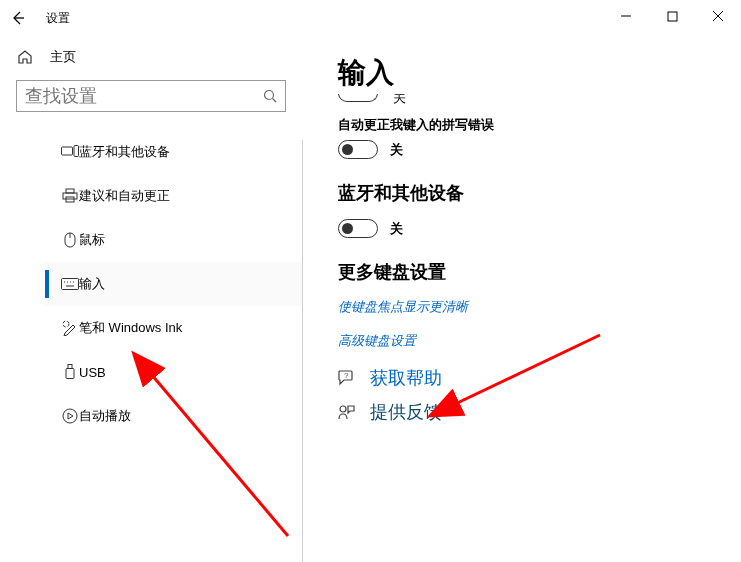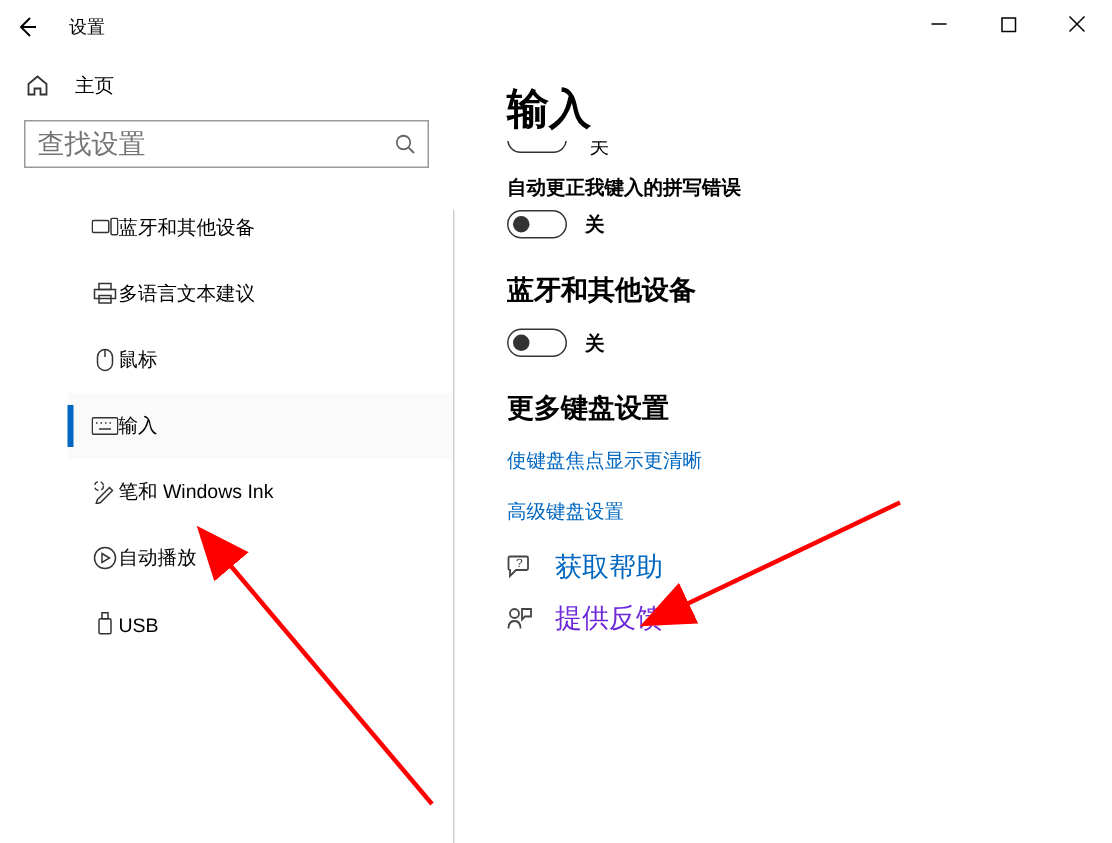--- a/index.html
+++ b/index.html
@@ -110,20 +110,21 @@
     width:11px; height:11px; border-radius:50%; background:#333;
     position:absolute; left:3px; top:3px;
   }
   .toggle-state { font-size:13px; }
   .section-h {
     font-size:18px; font-weight:600; margin: 8px 0 14px 0;
   }
   .link {
     color:#0067c0; font-size:13px; display:block; margin-bottom:16px;
     text-decoration:none;
+    font-style:italic;
   }
   .help-row {
     display:flex; align-items:center; gap:14px; margin-top:6px; margin-bottom:10px;
   }
   .help-row .text { color:#0067c0; font-size:18px; }
   .feedback-row .text { color:#666; }
   svg { display:block; }
 
   
   .arrow { position:absolute; pointer-events:none; }
@@ -196,21 +197,21 @@
         <span>蓝牙和其他设备</span>
       </div>
       <div class="nav-item">
         <span class="nav-icon">
           <svg width="16" height="16" viewBox="0 0 16 16">
               <rect x="4" y="1" width="8" height="4" fill="none" stroke="#333" stroke-width="1"></rect>
               <rect x="1" y="5" width="14" height="6" fill="none" stroke="#333" stroke-width="1"></rect>
               <rect x="4" y="9" width="8" height="5" fill="none" stroke="#333" stroke-width="1"></rect>
             </svg>
         </span>
-        <span>多语言文本建议</span>
+        <span>建议和自动更正</span>
       </div>
       <div class="nav-item">
         <span class="nav-icon">
           <svg width="12" height="16" viewBox="0 0 12 16">
               <rect x="1" y="1" width="10" height="14" rx="5" fill="none" stroke="#333" stroke-width="1"></rect>
               <line x1="6" y1="1" x2="6" y2="6" stroke="#333" stroke-width="1"></line>
             </svg>
         </span>
         <span>鼠标</span>
       </div>
@@ -231,35 +232,35 @@
         <span class="nav-icon">
           <svg width="16" height="16" viewBox="0 0 16 16">
               <path d="M3 13 L11 5 L13 7 L5 15 L2 16 Z" fill="none" stroke="#333" stroke-width="1"></path>
               <circle cx="4" cy="4" r="3" fill="none" stroke="#333" stroke-width="1" stroke-dasharray="3,2"></circle>
             </svg>
         </span>
         <span>笔和 Windows Ink</span>
       </div>
       <div class="nav-item">
         <span class="nav-icon">
+          <svg width="10" height="16" viewBox="0 0 10 16">
+              <rect x="3" y="0.5" width="4" height="4" fill="none" stroke="#333" stroke-width="1"></rect>
+              <rect x="1" y="4.5" width="8" height="10" rx="1" fill="none" stroke="#333" stroke-width="1"></rect>
+            </svg>
+        </span>
+        <span>USB</span>
+      </div>
+      <div class="nav-item">
+        <span class="nav-icon">
           <svg width="16" height="16" viewBox="0 0 16 16">
               <circle cx="8" cy="8" r="7" fill="none" stroke="#333" stroke-width="1"></circle>
               <path d="M6 5 L11 8 L6 11 Z" fill="none" stroke="#333" stroke-width="1"></path>
             </svg>
         </span>
         <span>自动播放</span>
-      </div>
-      <div class="nav-item">
-        <span class="nav-icon">
-          <svg width="10" height="16" viewBox="0 0 10 16">
-              <rect x="3" y="0.5" width="4" height="4" fill="none" stroke="#333" stroke-width="1"></rect>
-              <rect x="1" y="4.5" width="8" height="10" rx="1" fill="none" stroke="#333" stroke-width="1"></rect>
-            </svg>
-        </span>
-        <span>USB</span>
       </div>
     </div>
   </div>
 
   <div class="divider"></div>
 
   <div class="content">
     <div class="page-title">输入</div>
 
     <div class="cutoff-toggle-hint">
@@ -301,21 +302,21 @@
       <span class="text">获取帮助</span>
     </div>
     <div class="help-row feedback-row">
       <span>
         <svg width="18" height="16" viewBox="0 0 18 16">
             <circle cx="5" cy="5" r="3" fill="none" stroke="#444" stroke-width="1.2"></circle>
             <path d="M1 15 Q1 10 5 10 Q9 10 9 15" fill="none" stroke="#444" stroke-width="1.2"></path>
             <path d="M10 2 H16 V7 H12 L10 9 Z" fill="none" stroke="#444" stroke-width="1.2"></path>
           </svg>
       </span>
-      <span class="text" style="color:#6d28d9">提供反馈</span>
+      <span class="text" style="color:#0c4a6e">提供反馈</span>
     </div>
   </div>
 </div>
 
 <svg class="arrow" width="741" height="562" style="left:0;top:0">
   <defs>
     <marker id="ah" markerWidth="12" markerHeight="10" refX="10" refY="5" orient="auto">
       <path d="M0,0 L12,5 L0,10 Z" fill="#ff0000"></path>
     </marker>
   </defs>

